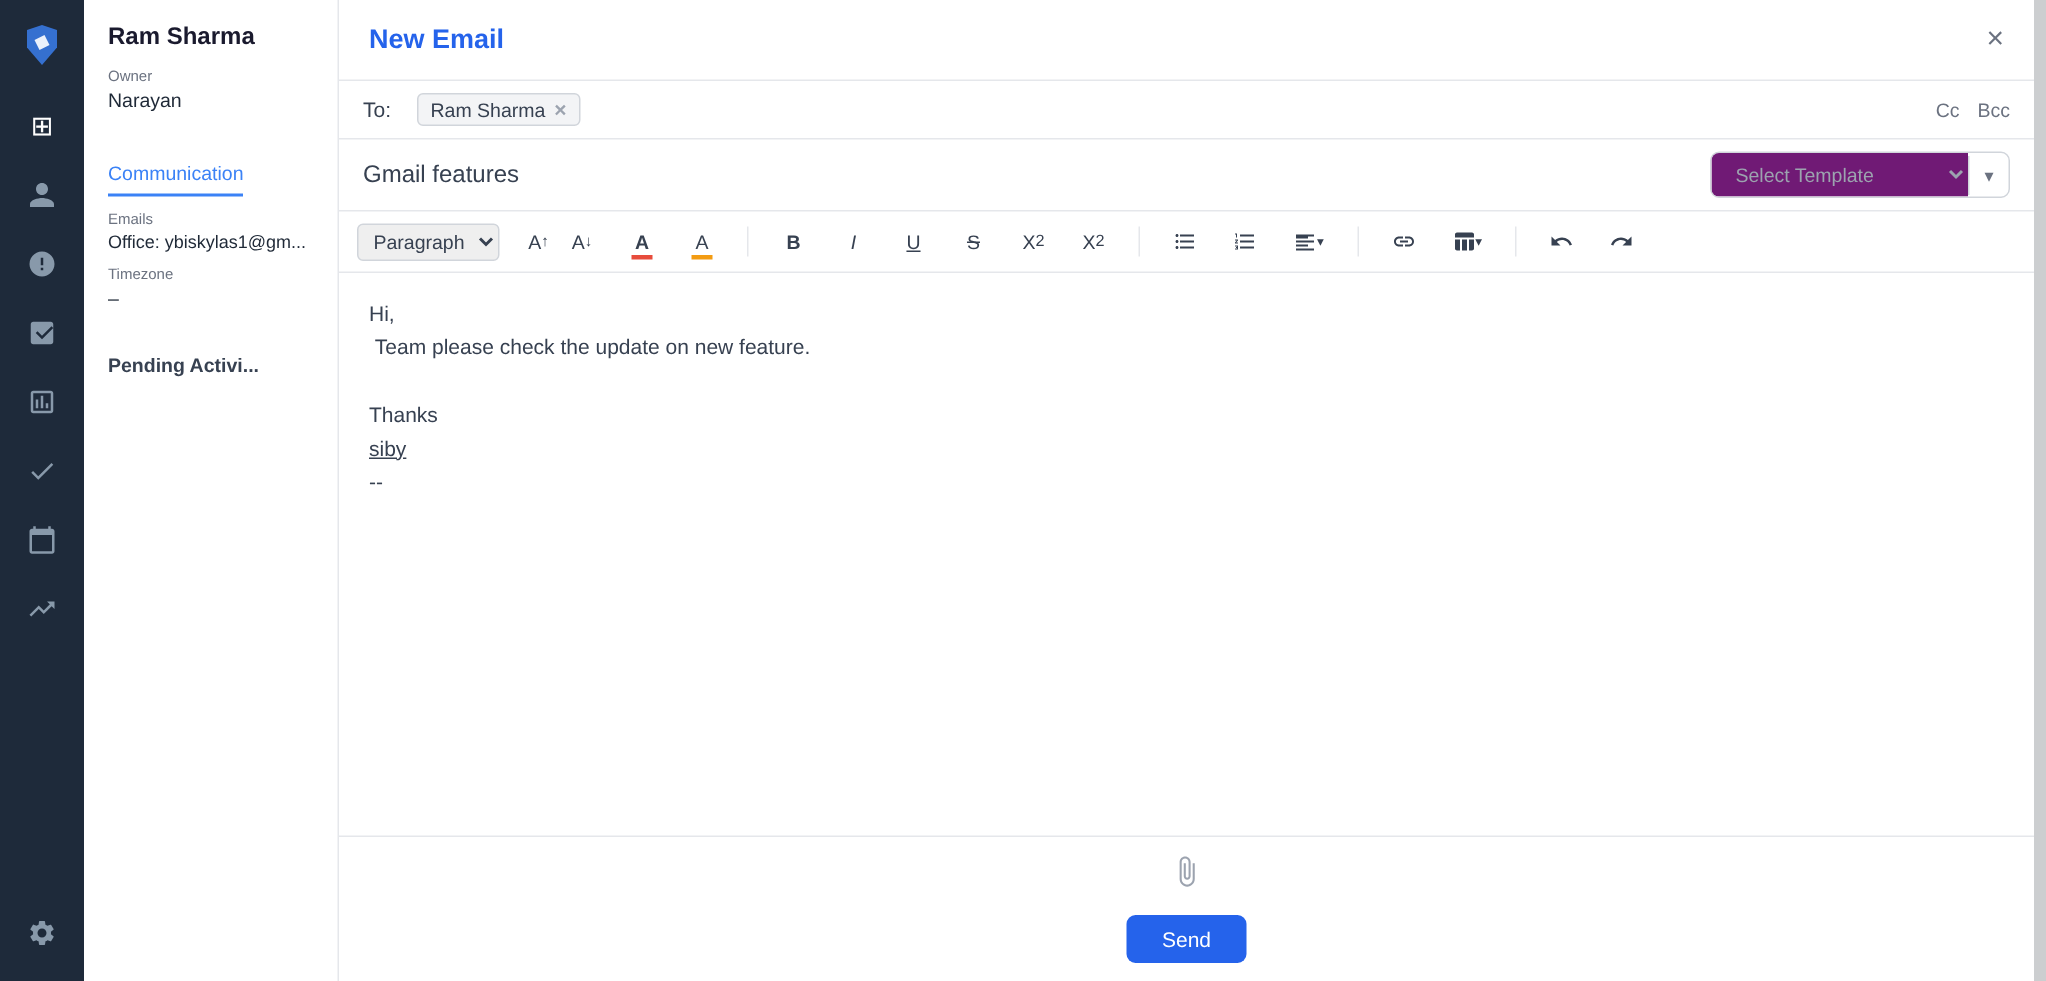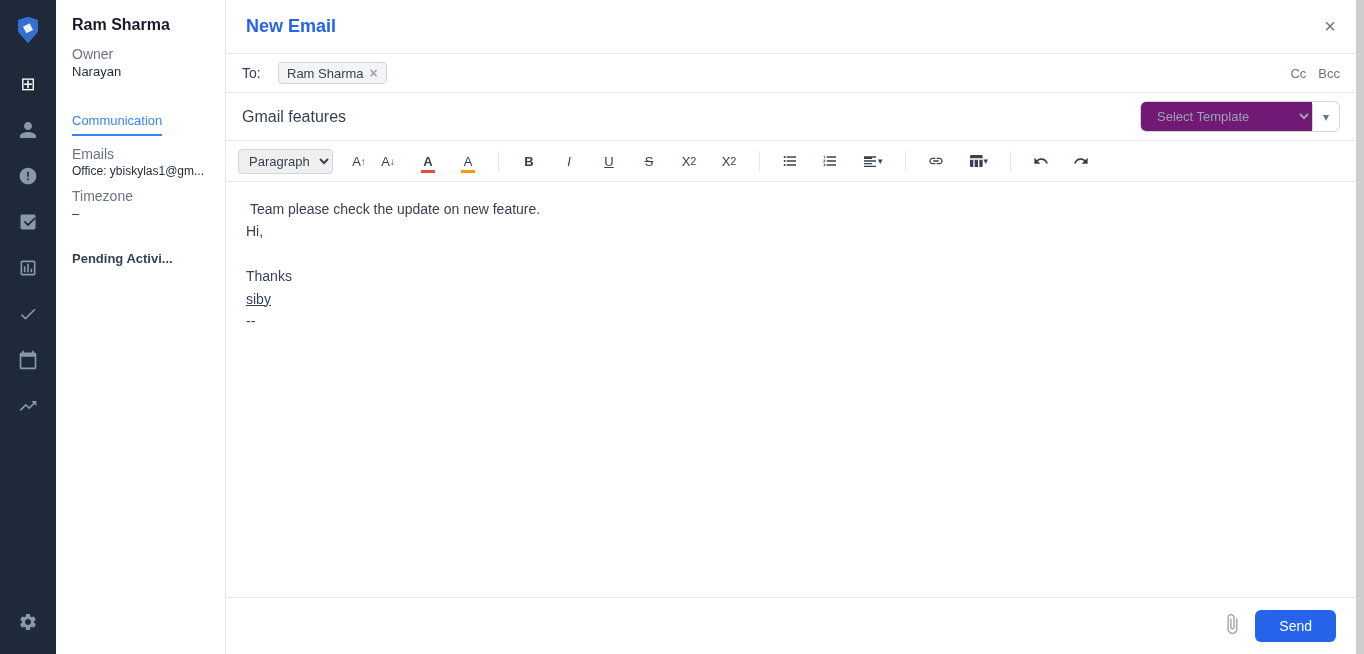--- a/index.html
+++ b/index.html
@@ -52,21 +52,21 @@
     .left-panel h2 {
       font-size: 16px;
       font-weight: 600;
       color: #1a1a2e;
       margin-bottom: 12px;
       white-space: nowrap;
       overflow: hidden;
       text-overflow: ellipsis;
     }
     .field-label {
-      font-size: 14px;
+      font-size: 10px;
       color: #6b7280;
       margin-bottom: 2px;
       margin-top: 10px;
     }
     .field-value {
       font-size: 13px;
       color: #1f2937;
     }
     .tab-item {
       font-size: 13px;
@@ -297,20 +297,21 @@
 
     
     .modal-footer {
       display: flex;
       align-items: center;
       justify-content: flex-end;
       padding: 12px 20px;
       border-top: 1px solid #e5e7eb;
       gap: 12px;
       flex-shrink: 0;
+      flex-direction: column;
     }
     .attach-btn {
       background: none;
       border: none;
       color: #9ca3af;
       font-size: 20px;
       cursor: pointer;
     }
     .send-btn {
       background: #2563eb;
@@ -504,22 +505,22 @@
               </svg>
           </button>
           <button class="toolbar-btn">
             <svg width="16" height="16" viewBox="0 0 24 24" fill="currentColor">
                 <path d="M18.4 10.6C16.55 8.99 14.15 8 11.5 8c-4.65 0-8.58 3.03-9.96 7.22L3.9 16c1.05-3.19 4.05-5.5 7.6-5.5 1.95 0 3.73.72 5.12 1.88L13 16h9V7l-3.6 3.6z"></path>
               </svg>
           </button>
         </div>
 
         <div class="editor-area">
+          <div>Hi,</div>
           <div>&nbsp;Team please check the update on new feature.</div>
-          <div>Hi,</div>
           <div>&nbsp;</div>
           <div>Thanks</div>
           <div><span class="sig-underline">siby</span></div>
           <div>--</div>
         </div>
 
       </div>
 
       <div class="modal-footer">
         <button class="attach-btn" title="Attach file">

